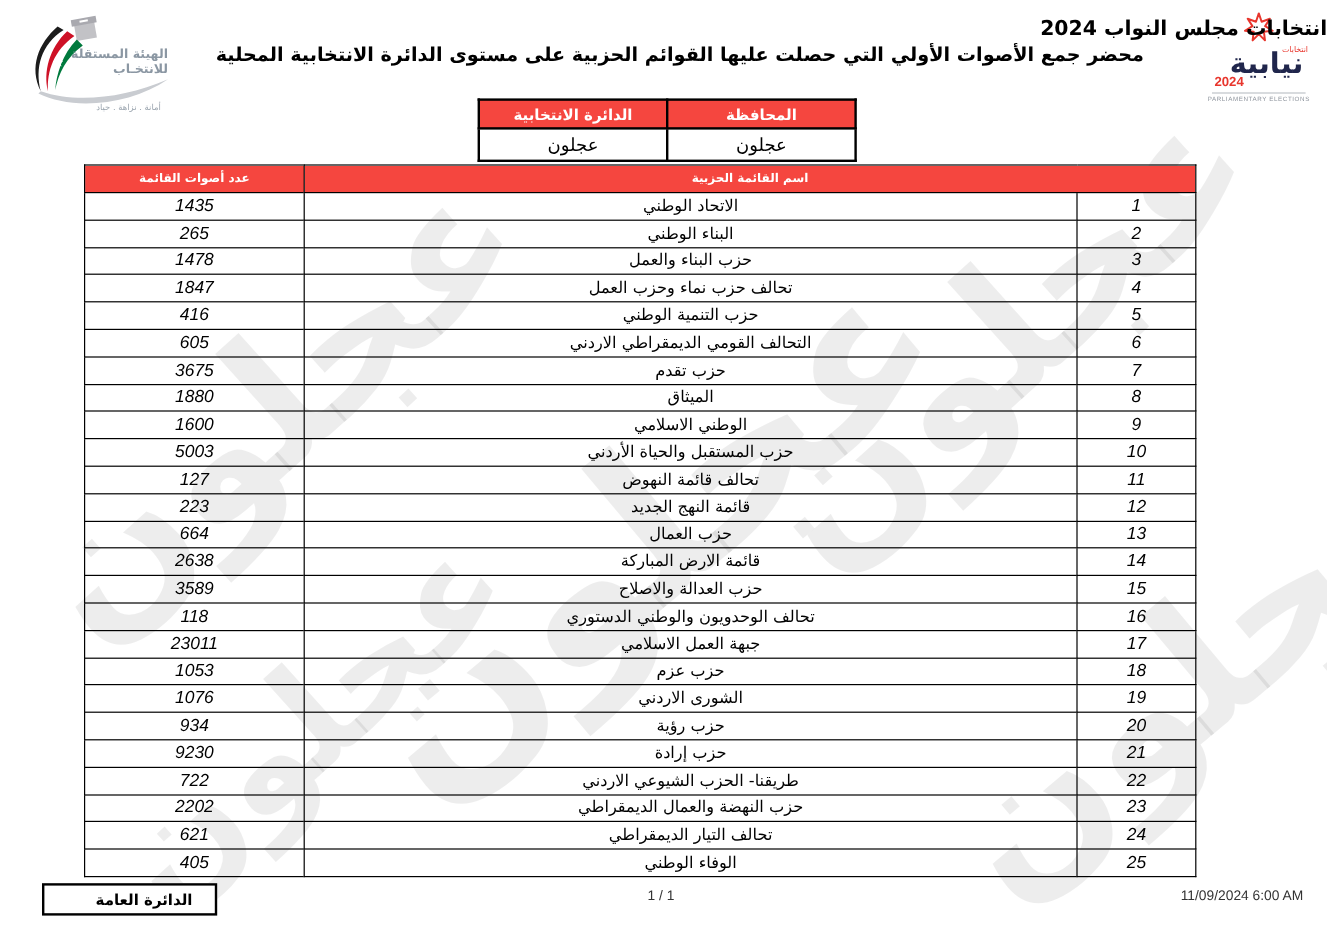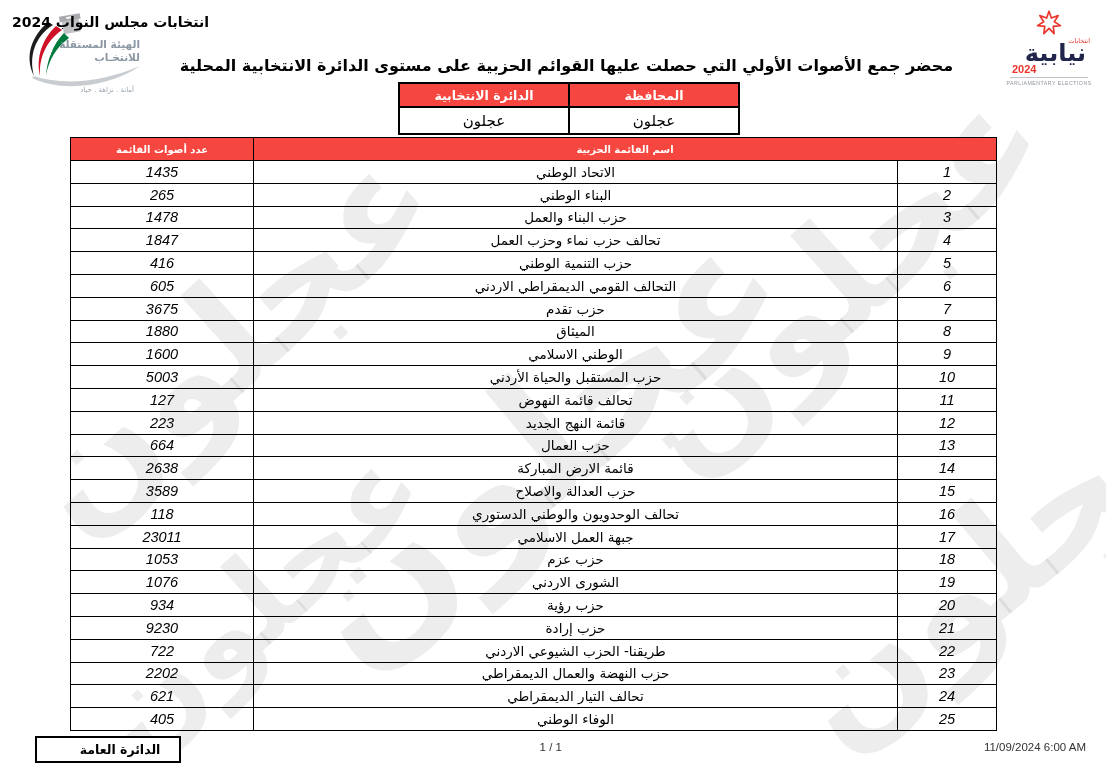--- a/index.html
+++ b/index.html
@@ -10,43 +10,43 @@
   
   .wm { position:absolute; z-index:0; color:rgba(0,0,0,0.07); font-weight:bold;
         white-space:nowrap; pointer-events:none; font-family:"DejaVu Sans", sans-serif; }
   .wm1 { left:-20px;  top:250px; font-size:150px; transform:rotate(-42deg); }
   .wm2 { left:250px;  top:340px; font-size:175px; transform:rotate(-40deg); }
   .wm3 { left:590px;  top:190px; font-size:150px; transform:rotate(-42deg); }
   .wm4 { left:750px;  top:470px; font-size:150px; transform:rotate(-40deg); }
   .wm5 { left:60px;   top:530px; font-size:120px; transform:rotate(-42deg); }
 
   
-  .title1 { position:absolute; top:14px; left:0; width:100%; text-align:left;
-            font-size:14px; font-weight:bold; color:#000; z-index:2;padding-left:12px; }
-  .title2 { position:absolute; top:56px; left:0; width:100%; text-align:center;
+  .title1 { position:absolute; top:14px; left:0; width:100%; text-align:right;
+            font-size:17px; font-weight:bold; color:#000; z-index:2;padding-left:12px; }
+  .title2 { position:absolute; top:36px; left:0; width:100%; text-align:center;
             font-size:16px; font-weight:bold; color:#000; z-index:2; direction:rtl;padding-left:27px; }
 
   
   .logo-left { position:absolute; left:8px; top:12px; width:145px; height:85px; z-index:2; }
   
   .logo-right { position:absolute; right:14px; top:10px; width:86px; height:78px; z-index:2; text-align:center; }
   .logo-right .star { display:block; margin:0 auto; }
   .logo-right .wordmark { position:relative; direction:rtl; height:36px; margin-top:1px; }
   .logo-right .wm-small { position:absolute; top:0; right:2px; font-size:6.5px; color:#e8362d; font-weight:normal; }
   .logo-right .wm-big { position:absolute; top:4px; right:6px; font-size:24px; font-weight:bold; color:#20264c; line-height:1; }
   .logo-right .wm-year { position:absolute; bottom:-2px; left:6px; font-size:11px; font-weight:bold; color:#e8362d;
                          font-family:"Liberation Sans", sans-serif; }
   .logo-right .rule { height:1px; background:#bfc3c9; margin:4px 4px 2px 4px; }
   .logo-right .subtitle { font-size:5.2px; letter-spacing:0.5px; color:#8d939c;
                           font-family:"Liberation Sans", sans-serif; }
 
   
   .info-table { position:absolute; left:398px; top:82px; z-index:2; border-collapse:collapse;
                 direction:rtl; table-layout:fixed; }
-  .info-table td { border:2px solid #000; width:170px; text-align:center; vertical-align:middle; }
+  .info-table td { border:2px solid #000; width:157px; text-align:center; vertical-align:middle; }
   .info-table .hd { background:#f5463f; color:#fff; font-weight:bold; font-size:12.5px; height:24px; }
   .info-table .vl { background:#fff; color:#000; font-size:15px; height:27px; }
 
   
   .results { position:absolute; left:70px; top:137px; z-index:1; border-collapse:collapse;
              direction:rtl; table-layout:fixed; width:926px; }
   .results td { border:1.5px solid #000; text-align:center; vertical-align:middle; overflow:hidden; white-space:nowrap; }
   .results .hrow td { background:#f5463f; color:#fff; font-weight:bold; font-size:10px; height:23px; }
   .results tbody td { height:22.8px; background:transparent; }
   .col-no   { width:99px; }

